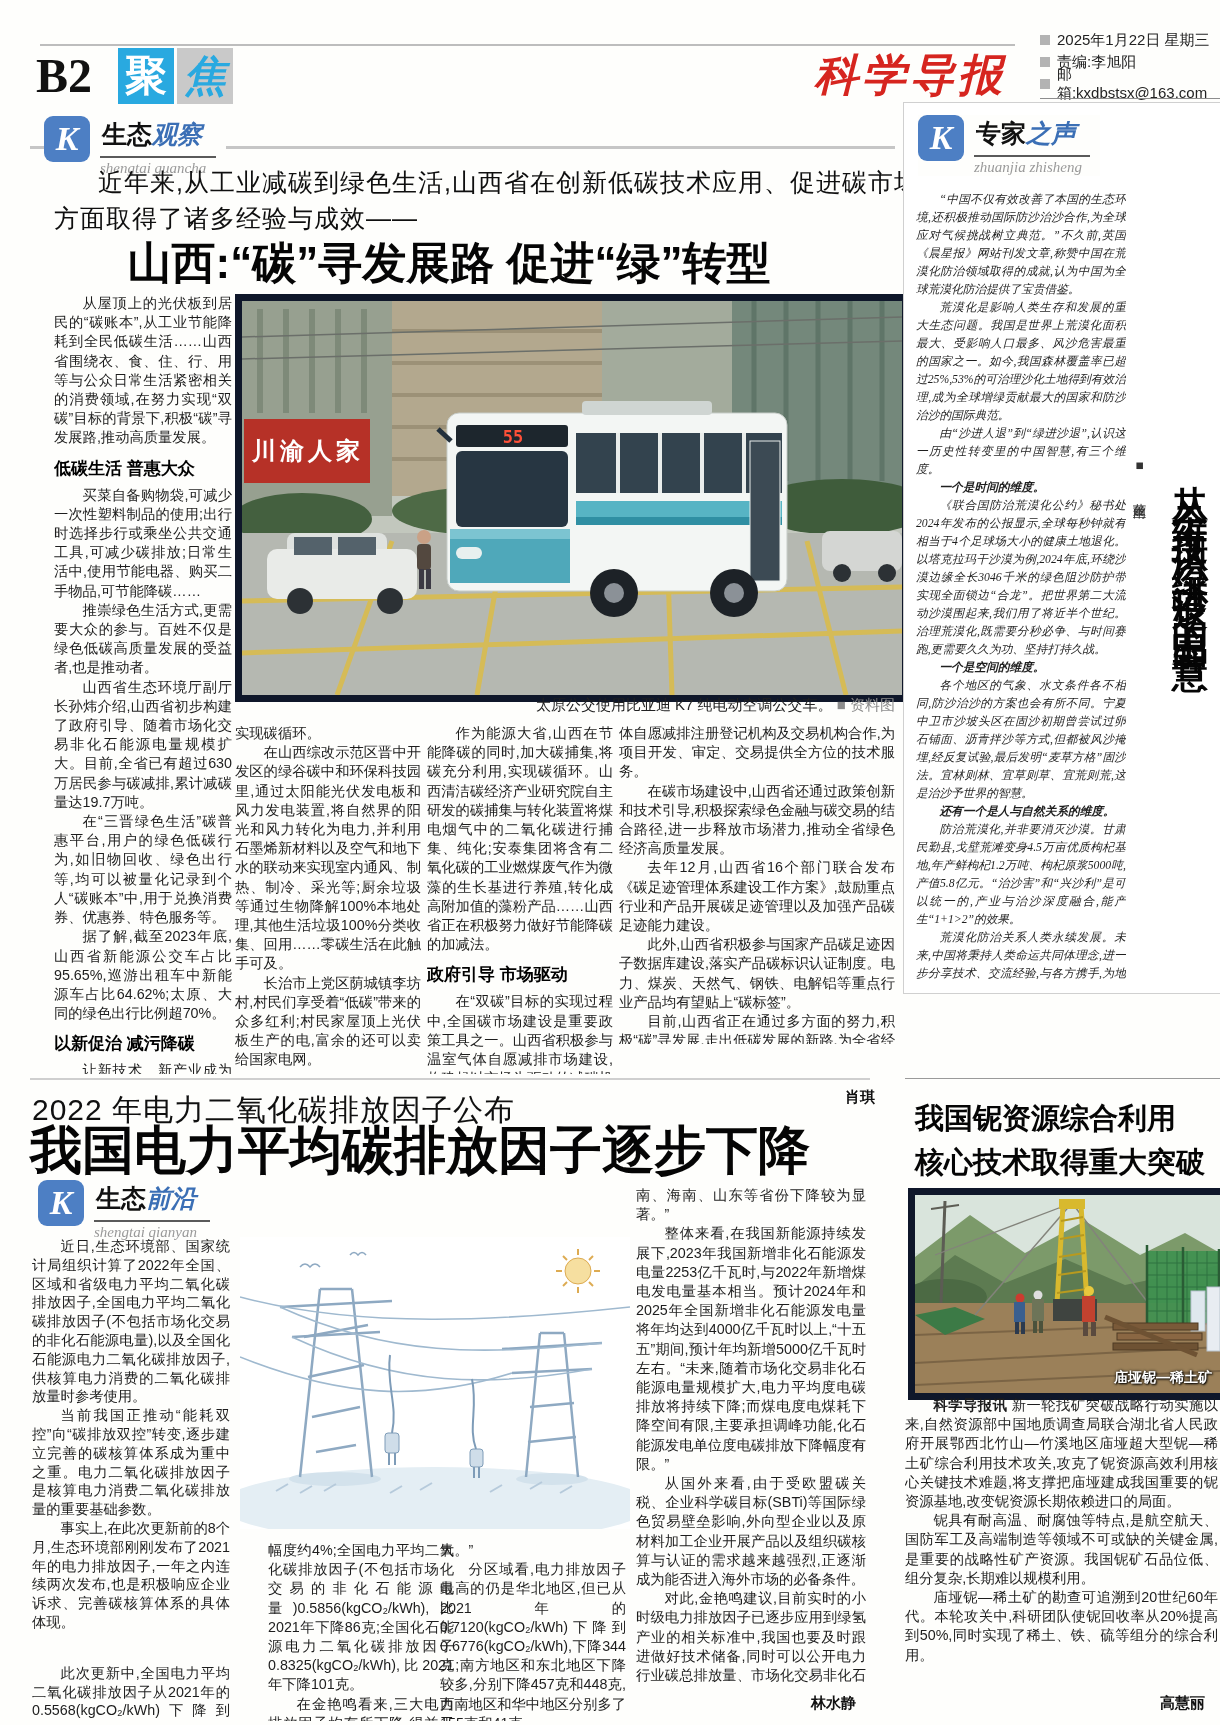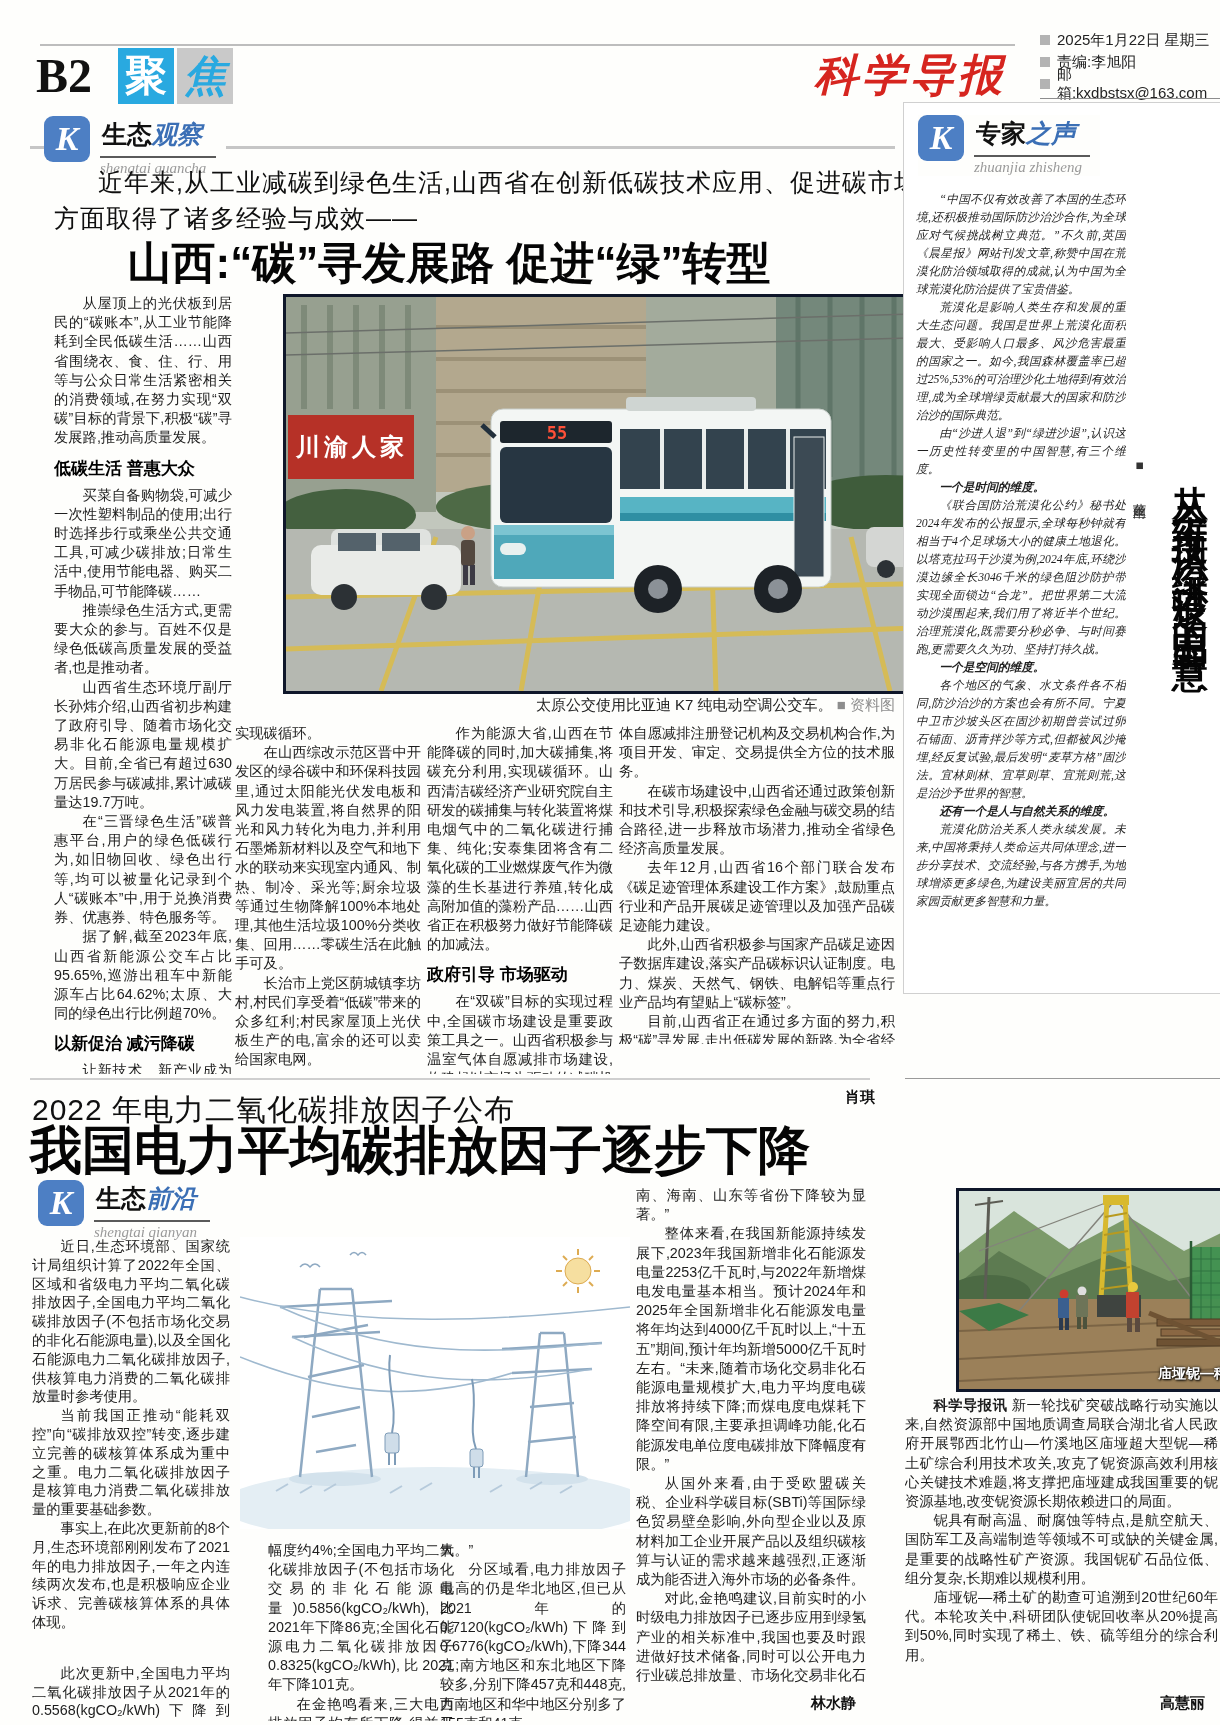--- a/index.html
+++ b/index.html
@@ -36,21 +36,21 @@
   .col h3{margin:9px 0 6px;font-size:17px;text-indent:0;color:#000;}
   .caption{font-size:15px;color:#222;text-align:right;}
   .credit{color:#8d8d8d;}
   .byline{font-weight:bold;font-size:15px;text-align:right;color:#111;}
   
   .expertbox{border:1px solid #d0d0d0;background:#fff;}
   .kai p{font-family:Liberation Serif, serif;font-style:italic;font-size:11.7px;line-height:18px;color:#1f1f1f;}
   .vtitle{writing-mode:vertical-rl;text-orientation:upright;font-weight:900;font-size:36px;
           letter-spacing:10px;color:#050505;display:flex;justify-content:center;}
   .vbyline{writing-mode:vertical-rl;text-orientation:upright;font-size:13.5px;color:#333;letter-spacing:2px;}
-  .photo{border:3px solid #0f172a;overflow:hidden;background:#cfd3ca;margin-left:48px;}
+  .photo{border:7px solid #0f172a;overflow:hidden;background:#cfd3ca;}
   .overlaytext{position:absolute;font-weight:bold;}
   .kicker{font-size:30px;color:#101010;letter-spacing:1px;}
   svg{display:block;}
 </style>
 </head>
 <body>
 
 <div class="page">
 
   <div class="abs rule" style="left:40px;top:44px;width:975px;height:2px;"></div>
@@ -220,20 +220,21 @@
     </div>
     <div class="col kai" style="left:12px;top:88px;width:210px;height:788px;">
       <p>“中国不仅有效改善了本国的生态环境,还积极推动国际防沙治沙合作,为全球应对气候挑战树立典范。”不久前,英国《晨星报》网站刊发文章,称赞中国在荒漠化防治领域取得的成就,认为中国为全球荒漠化防治提供了宝贵借鉴。</p>
       <p>荒漠化是影响人类生存和发展的重大生态问题。我国是世界上荒漠化面积最大、受影响人口最多、风沙危害最重的国家之一。如今,我国森林覆盖率已超过25%,53%的可治理沙化土地得到有效治理,成为全球增绿贡献最大的国家和防沙治沙的国际典范。</p>
       <p>由“沙进人退”到“绿进沙退”,认识这一历史性转变里的中国智慧,有三个维度。</p>
       <p style="font-weight:bold;">一个是时间的维度。</p>
       <p>《联合国防治荒漠化公约》秘书处2024年发布的公报显示,全球每秒钟就有相当于4个足球场大小的健康土地退化。以塔克拉玛干沙漠为例,2024年底,环绕沙漠边缘全长3046千米的绿色阻沙防护带实现全面锁边“合龙”。把世界第二大流动沙漠围起来,我们用了将近半个世纪。治理荒漠化,既需要分秒必争、与时间赛跑,更需要久久为功、坚持打持久战。</p>
       <p style="font-weight:bold;">一个是空间的维度。</p>
       <p>各个地区的气象、水文条件各不相同,防沙治沙的方案也会有所不同。宁夏中卫市沙坡头区在固沙初期曾尝试过卵石铺面、沥青拌沙等方式,但都被风沙掩埋,经反复试验,最后发明“麦草方格”固沙法。宜林则林、宜草则草、宜荒则荒,这是治沙予世界的智慧。</p>
       <p style="font-weight:bold;">还有一个是人与自然关系的维度。</p>
+      <p>防治荒漠化,并非要消灭沙漠。甘肃民勤县,戈壁荒滩变身4.5万亩优质枸杞基地,年产鲜枸杞1.2万吨、枸杞原浆5000吨,产值5.8亿元。“治沙害”和“兴沙利”是可以统一的,产业与治沙深度融合,能产生“1+1&gt;2”的效果。</p>
       <p>荒漠化防治关系人类永续发展。未来,中国将秉持人类命运共同体理念,进一步分享技术、交流经验,与各方携手,为地球增添更多绿色,为建设美丽宜居的共同家园贡献更多智慧和力量。</p>
     </div>
     <div class="abs vbyline" style="left:226px;top:355px;height:140px;">■ 董丝雨</div>
     <div class="abs vtitle" style="left:248px;top:10px;width:62px;height:866px;">从三个维度认识「绿进沙退」的中国智慧</div>
   </div>
 
   <div class="abs rule" style="left:30px;top:1078px;width:840px;height:2px;background:#cfcfcf;"></div>
   <div class="abs kicker" style="left:32px;top:1090px;">2022 年电力二氧化碳排放因子公布</div>
   <div class="abs bigtitle" style="left:30px;top:1116px;width:800px;font-size:52px;">我国电力平均碳排放因子逐步下降</div>
 
@@ -319,20 +320,24 @@
   </div>
   <div class="col" style="left:636px;top:1186px;width:230px;height:500px;">
     <p class="noind">南、海南、山东等省份下降较为显著。”</p>
     <p>整体来看,在我国新能源持续发展下,2023年我国新增非化石能源发电量2253亿千瓦时,与2022年新增煤电发电量基本相当。预计2024年和2025年全国新增非化石能源发电量将年均达到4000亿千瓦时以上,“十五五”期间,预计年均新增5000亿千瓦时左右。“未来,随着市场化交易非化石能源电量规模扩大,电力平均度电碳排放将持续下降;而煤电度电煤耗下降空间有限,主要承担调峰功能,化石能源发电单位度电碳排放下降幅度有限。”</p>
     <p>从国外来看,由于受欧盟碳关税、企业科学碳目标(SBTi)等国际绿色贸易壁垒影响,外向型企业以及原材料加工企业开展产品以及组织碳核算与认证的需求越来越强烈,正逐渐成为能否进入海外市场的必备条件。</p>
     <p>对此,金艳鸣建议,目前实时的小时级电力排放因子已逐步应用到绿氢产业的相关标准中,我国也要及时跟进做好技术储备,同时可以公开电力行业碳总排放量、市场化交易非化石能源电量等数据。</p>
   </div>
   <div class="abs byline" style="left:636px;top:1694px;width:220px;padding-right:30px;">林水静</div>
 
   <div class="abs rule" style="left:905px;top:1078px;width:315px;height:1px;background:#9a9a9a;"></div>
+  <div class="abs bigtitle" style="left:915px;top:1096px;width:305px;font-size:29px;line-height:44px;">
+    <div>我国铌资源综合利用</div>
+    <div>核心技术取得重大突破</div>
+  </div>
 
   <div class="abs photo" style="left:908px;top:1188px;width:305px;height:198px;">
     <svg viewBox="0 0 305 198" width="305" height="198" preserveAspectRatio="none">
       <rect width="305" height="198" fill="#cfded2"></rect>
       <rect x="0" y="0" width="305" height="58" fill="#d9e4dc"></rect>
       <polygon points="0,62 55,20 110,58 170,26 225,60 270,38 305,58 305,92 0,92" fill="#7c9a6a"></polygon>
       <polygon points="0,92 40,60 90,88 150,64 210,90 305,70 305,112 0,112" fill="#5d7b51"></polygon>
       <ellipse cx="30" cy="102" rx="42" ry="18" fill="#4c6a44"></ellipse>
       <rect x="0" y="108" width="305" height="90" fill="#9b8059"></rect>
       <g stroke="#7b6445" stroke-width="2">

